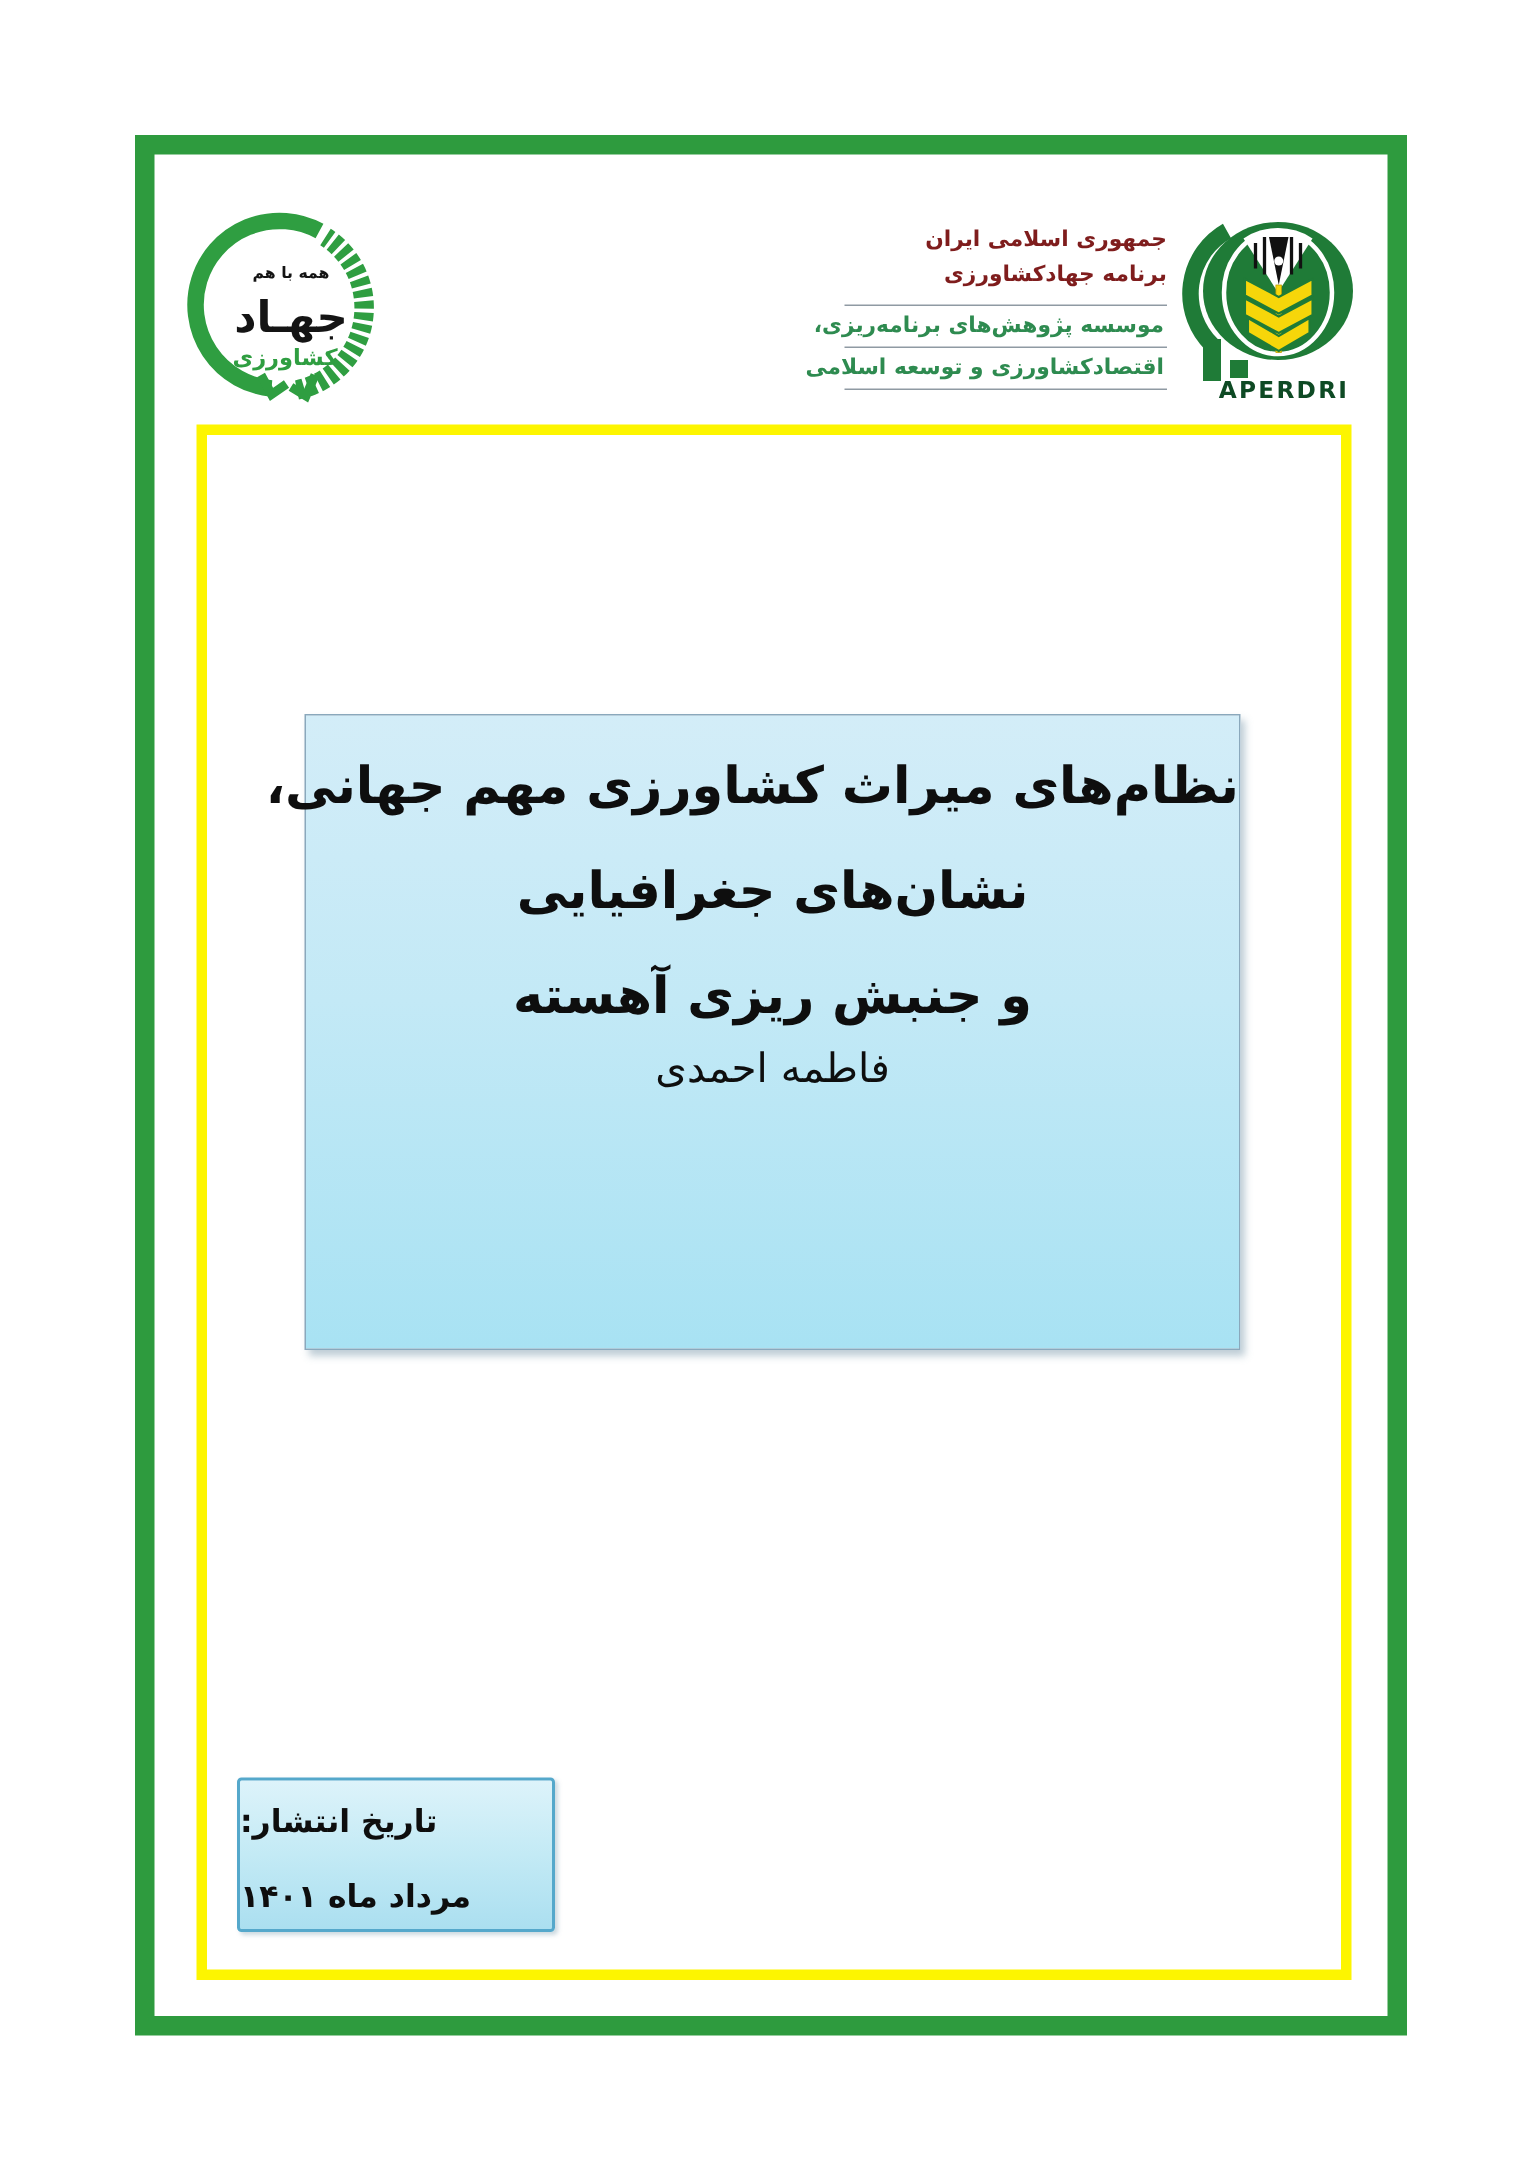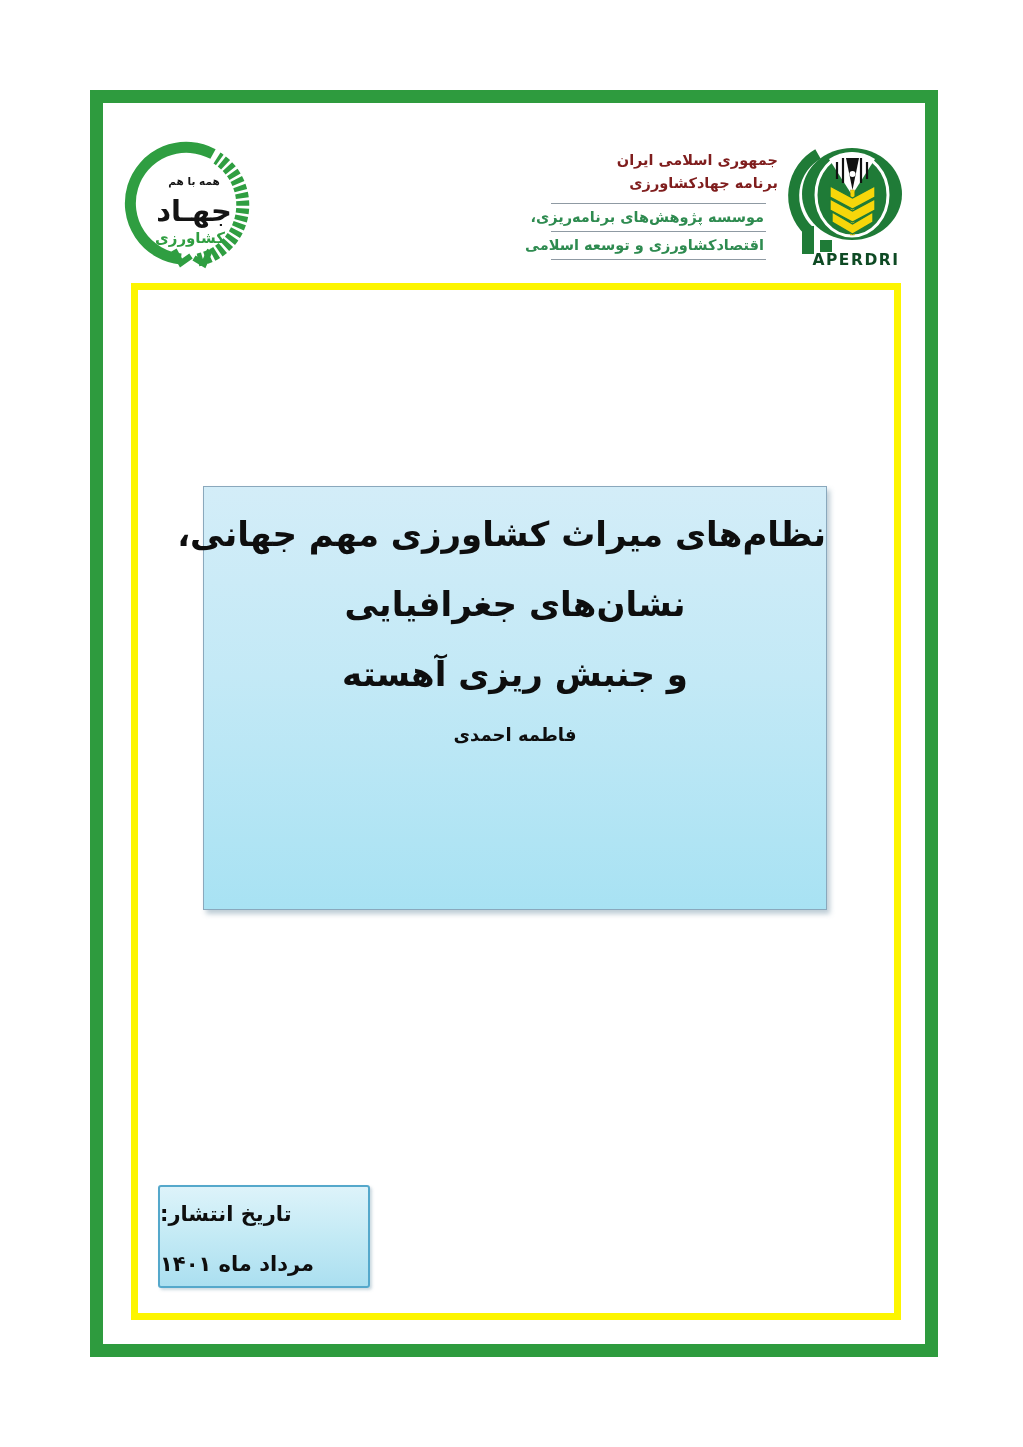--- a/index.html
+++ b/index.html
@@ -14,42 +14,42 @@
   }
   .yellow-frame {
     position:absolute; left:131px; top:283px; width:770px; height:1037px;
     border:7px solid #fdf500;
   }
   
   .jahad-logo { position:absolute; left:118px; top:132px; width:150px; height:154px; }
   .header-text { position:absolute; left:520px; top:149px; width:258px; direction:rtl; text-align:right; }
   .gov-line { font-size:14.5px; font-weight:bold; color:#7f1d1d; line-height:23px; white-space:nowrap; }
   .institute {
-    margin-top:8px; width:215px; margin-left:auto; margin-right:12px;
+    margin-top:8px; width:215px; margin-left:auto; margin-right:0;
     border-top:1.5px solid #8f9aa3; border-bottom:1.5px solid #8f9aa3;
   }
   .institute-line {
     font-size:14.5px; font-weight:bold; color:#2e8b50; line-height:25px;
     padding:1px 2px; white-space:nowrap; text-align:center;
   }
   .institute-line + .institute-line { border-top:1.5px solid #8f9aa3; }
   .aperdri-logo { position:absolute; left:782px; top:138px; width:128px; height:134px; }
   
   .title-box {
-    position:absolute; left:203px; top:486px; width:624px; height:424px;
+    position:absolute; left:203px; top:476px; width:624px; height:424px;
     border:1px solid #8aa8bc;
     background:linear-gradient(180deg,#d3edf8 0%,#c3e9f6 45%,#a8e2f3 100%);
     box-shadow:3px 4px 5px rgba(110,145,165,.45);
     direction:rtl; text-align:center; color:#0e0e0e;
   }
   .title-lines { margin-top:12px; }
   .title-line { font-size:34px; font-weight:bold; line-height:70px; white-space:nowrap; }
   .subtitle { margin-top:42px; font-size:23px; font-weight:bold; line-height:30px; }
   .translator-label { margin-top:52px; font-size:21px; font-weight:bold; line-height:28px; }
-  .translator-name { margin-top:12px; font-size:18px; font-weight:bold; line-height:28px; }
+  .translator-name { margin-top:0; font-size:27px; font-weight:normal; line-height:28px; }
   
   .publish-box {
     position:absolute; left:158px; top:1185px; width:212px; height:103px;
     border:2px solid #55a8cb; border-radius:3px;
     background:linear-gradient(180deg,#ddf3fa 0%,#c3eaf5 50%,#abdff0 100%);
     box-shadow:2px 2px 3px rgba(110,145,165,.35);
     direction:rtl; text-align:left; color:#0e0e0e; font-weight:bold;
   }
   .publish-label { margin-top:14px; font-size:21px; line-height:26px; }
   .publish-date { margin-top:24px; font-size:21px; line-height:26px; }

